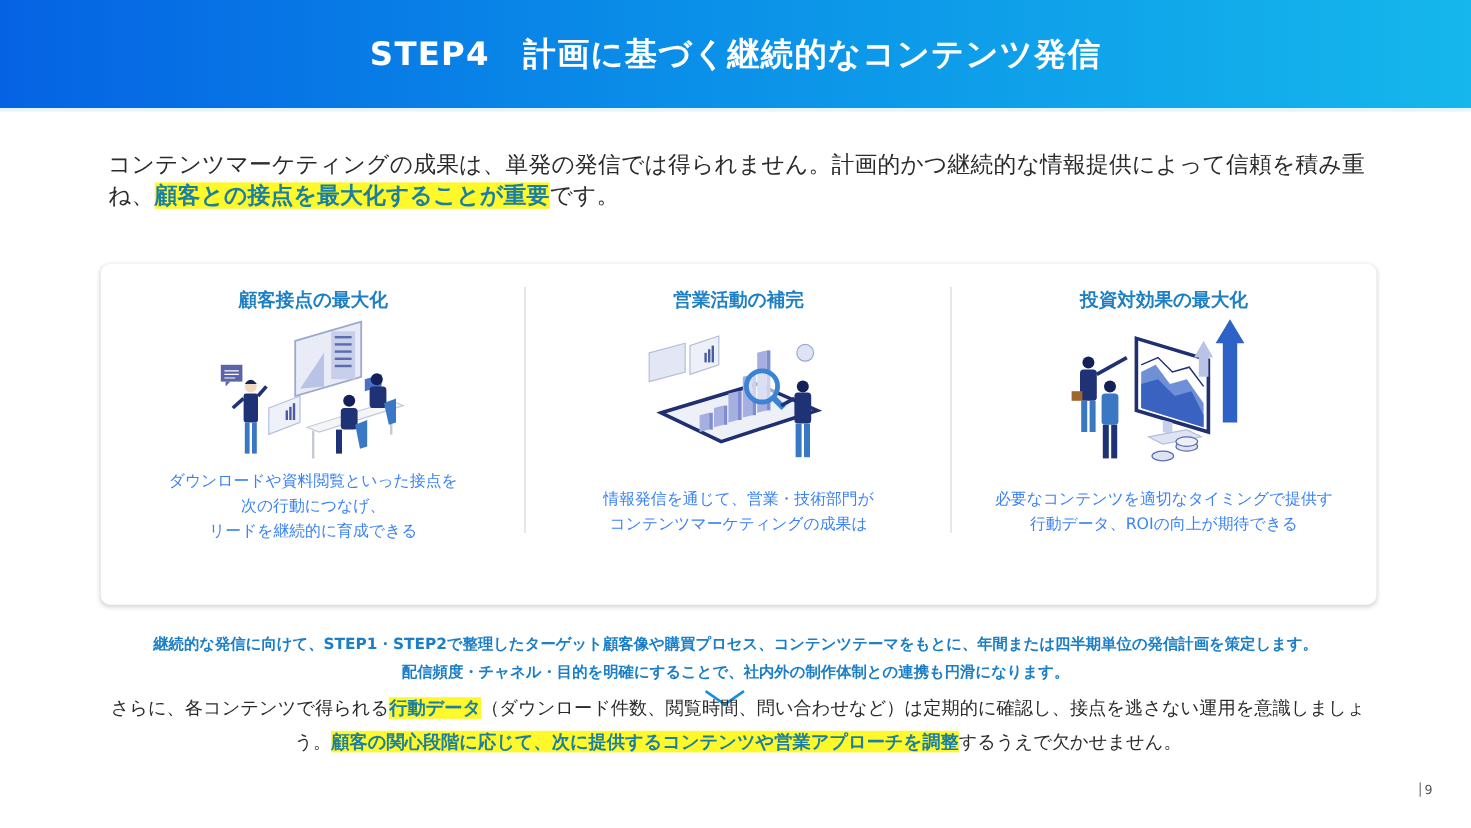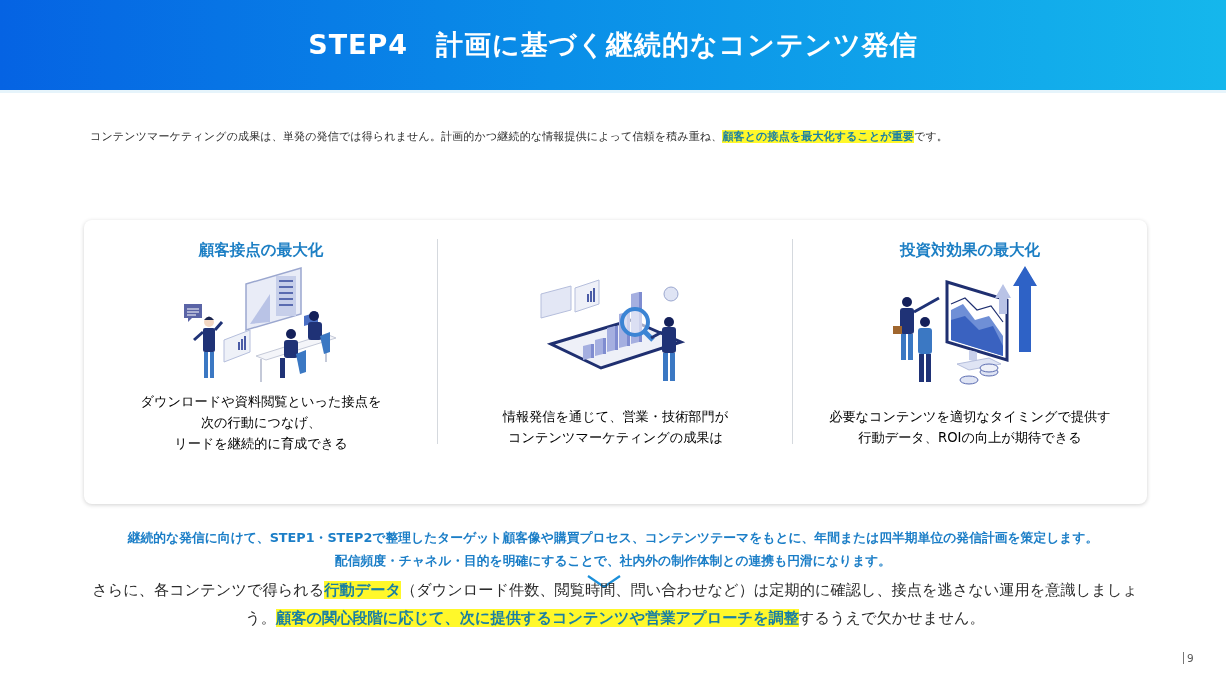--- a/index.html
+++ b/index.html
@@ -12,21 +12,21 @@
     display: flex; align-items: center; justify-content: center;
   }
   .title-bar h1 {
     color: #ffffff; font-size: 27px; font-weight: bold; letter-spacing: 1px;
     white-space: pre;
   }
   .title-shade { position: absolute; left: 0; top: 90px; width: 1226px; height: 3px; background: #e6f4fb; }
 
   .intro {
     position: absolute; left: 90px; top: 124px; width: 1050px;
-    font-size: 11px; line-height: 26px; color: #2b2b2b; letter-spacing: 0.15px;
+    font-size: 19px; line-height: 26px; color: #2b2b2b; letter-spacing: 0.15px;
   }
   .hl { background: #fff82a; color: #1a7fa3; font-weight: bold; }
 
   .card {
     position: absolute; left: 84px; top: 220px; width: 1063px; height: 284px;
     border-radius: 8px; background: #ffffff;
     box-shadow: 0 1px 4px rgba(0,0,0,0.18);
     overflow: hidden;
   }
   .card-header {
@@ -41,21 +41,21 @@
   .col:nth-child(2) { flex: 0 0 355px; }
   .col:nth-child(3) { flex: 0 0 354px; }
   .divider { position: absolute; top: 19px; width: 1px; height: 205px; background: #d5d9de; }
   .col-title {
     position: absolute; left: 0; right: 0; top: 20px;
     color: #1d7fc4; font-size: 15.5px; font-weight: bold;
   }
   .illus { position: absolute; left: 50%; transform: translateX(-50%); top: 44px; width: 170px; height: 125px; }
   .col-desc {
     position: absolute; left: 0; right: 0;
-    font-size: 13.2px; line-height: 21px; color: #000000;
+    font-size: 13.2px; line-height: 21px; color: #3b82f6;
   }
 
   .plan {
     position: absolute; left: 90px; top: 526px; width: 1046px; text-align: center;
     color: #1b7ec7; font-size: 12.8px; line-height: 23px; font-weight: bold;
   }
   .chevron { position: absolute; left: 586px; top: 573px; width: 36px; height: 18px; }
 
   .closing {
     position: absolute; left: 90px; top: 576px; width: 1050px; text-align: center;
@@ -126,20 +126,21 @@
       </svg>
       <div class="col-desc" style="top:171px;">
         <span>ダウンロードや資料閲覧といった接点を</span><br>
         <span>次の行動につなげ、</span><br>
         <span>リードを継続的に育成できる</span>
       </div>
       <div class="divider" style="right:0;"></div>
     </div>
 
     <div class="col">
+      <div class="col-title">営業活動の補完</div>
       <svg class="illus" viewBox="0 0 170 125">
         <polygon points="20,80 100,56 150,78 70,104" fill="#eef0f8" stroke="#1f2f70" stroke-width="3"></polygon>
         <g fill="#a5afe0">
           <polygon points="52,82 60,80 60,94 52,96"></polygon>
           <polygon points="64,76 72,74 72,90 64,92"></polygon>
           <polygon points="76,64 84,62 84,86 76,88"></polygon>
           <polygon points="88,50 96,48 96,82 88,84"></polygon>
           <polygon points="100,30 108,28 108,78 100,80"></polygon>
         </g>
         <g fill="#7f8cd0">

